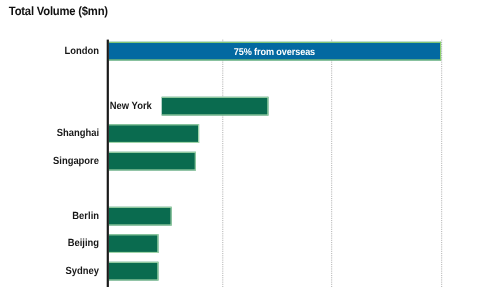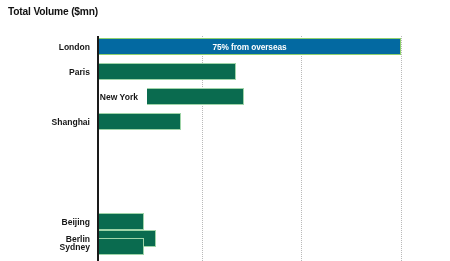--- a/index.html
+++ b/index.html
@@ -154,33 +154,33 @@
 
     <div id="axis-line"></div>
 
     <div id="rows">
         <div class="bar-row" style="top: 2px;">
           <div class="cat-label">London</div>
           <div class="bar light" style="width: 301.942px;">
             <div class="bar-inline-label" style="color: rgb(255, 255, 255);">75% from overseas</div>
           </div>
         </div>
-        <div class="bar-row" style="top: 27px;">
-          <div class="cat-label">Paris</div>
-          <div class="bar dark" style="width: 137.383px;"></div>
-        </div>
         <div class="bar-row" style="top: 52px; margin-left: 48px;">
           <div class="cat-label">New York</div>
           <div class="bar dark" style="width: 96.6214px;"></div>
         </div>
         <div class="bar-row" style="top: 77px;">
           <div class="cat-label">Shanghai</div>
           <div class="bar dark" style="width: 81.5243px;"></div>
         </div>
-        <div class="bar-row" style="top: 152px; margin-top: 42px;">
+        <div class="bar-row" style="top: 102px;">
+          <div class="cat-label">Singapore</div>
+          <div class="bar dark" style="width: 78.5049px;"></div>
+        </div>
+        <div class="bar-row" style="top: 152px;">
           <div class="cat-label">Berlin</div>
           <div class="bar dark" style="width: 57.3689px;"></div>
         </div>
         <div class="bar-row" style="top: 177px; padding-left: 42px;">
           <div class="cat-label">Beijing</div>
           <div class="bar dark" style="width: 45.2913px;"></div>
         </div>
         <div class="bar-row" style="top: 202px;">
           <div class="cat-label">Sydney</div>
           <div class="bar dark" style="width: 45.2913px;"></div>

